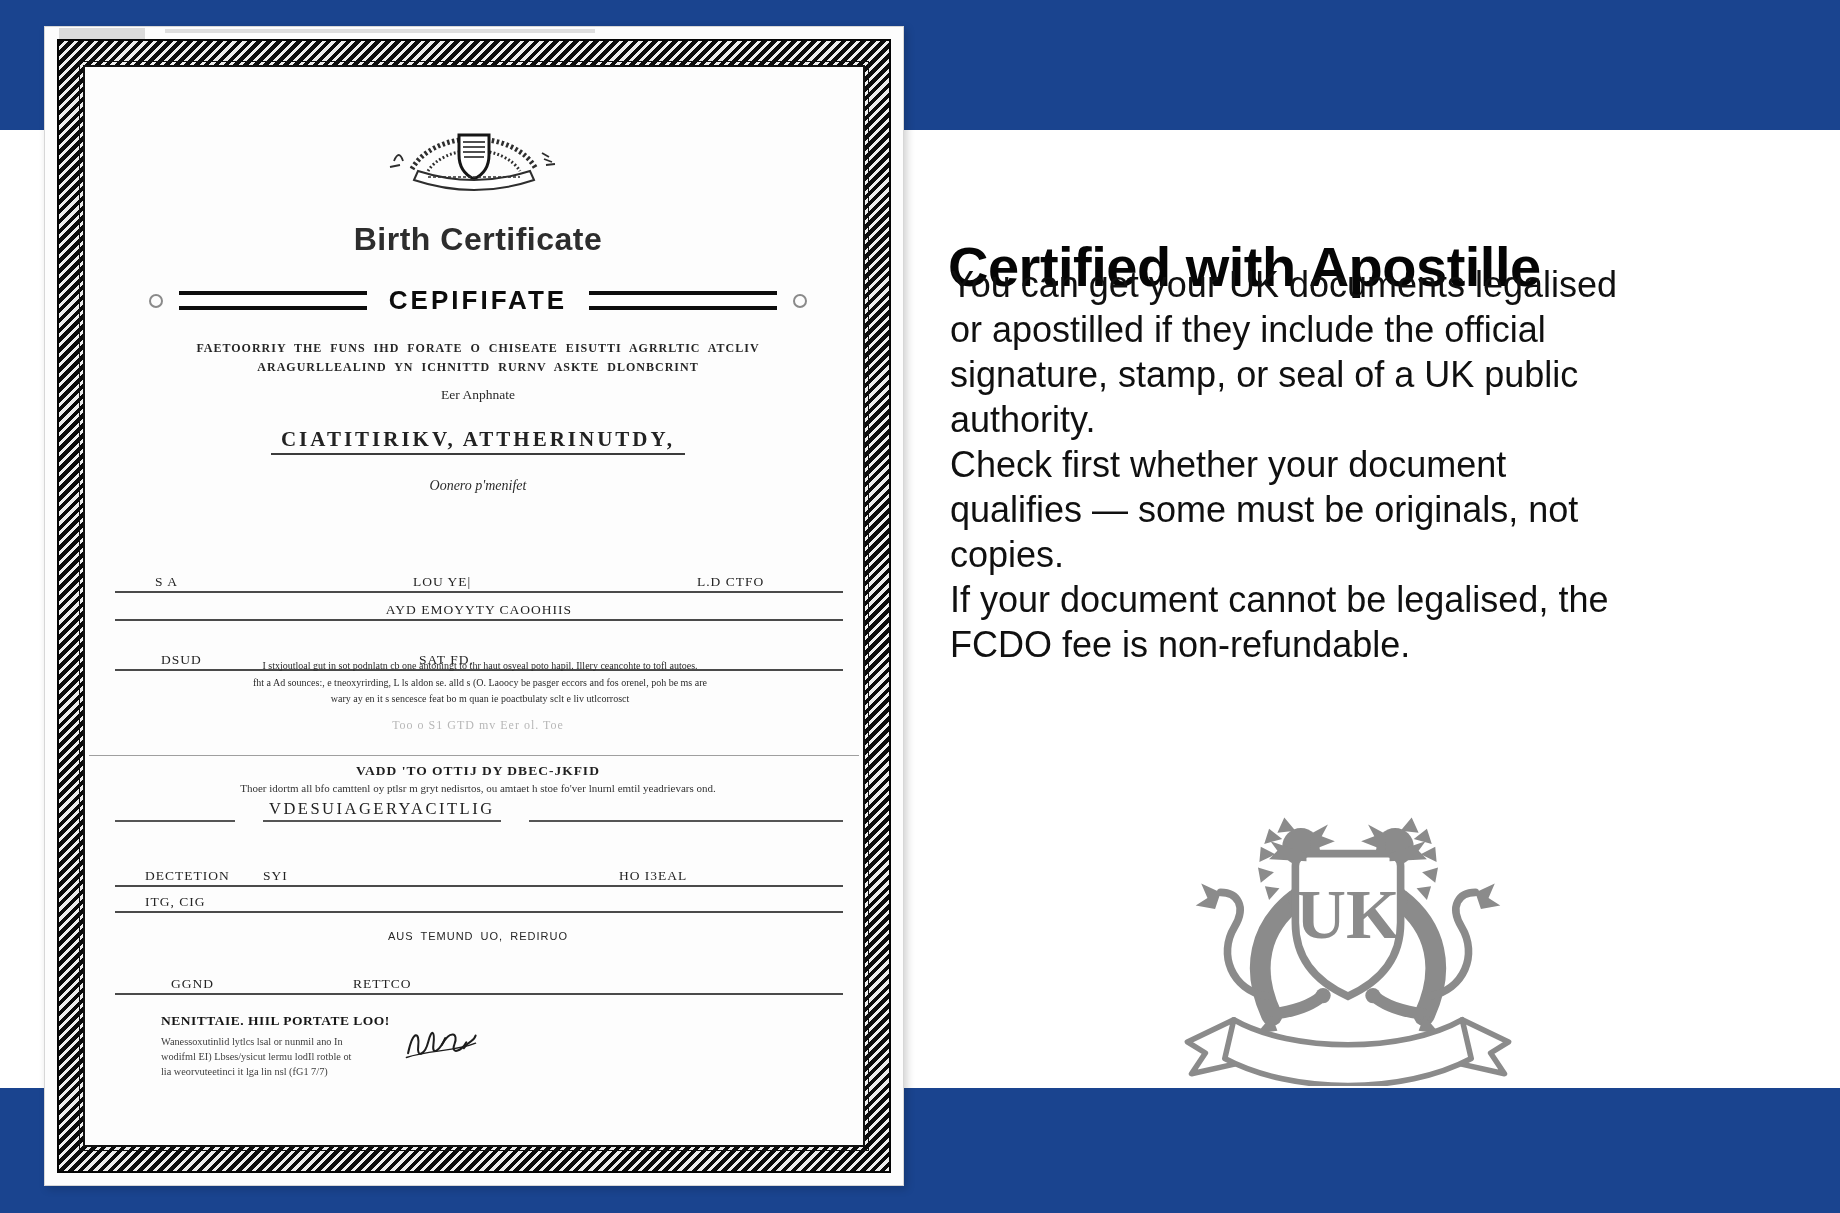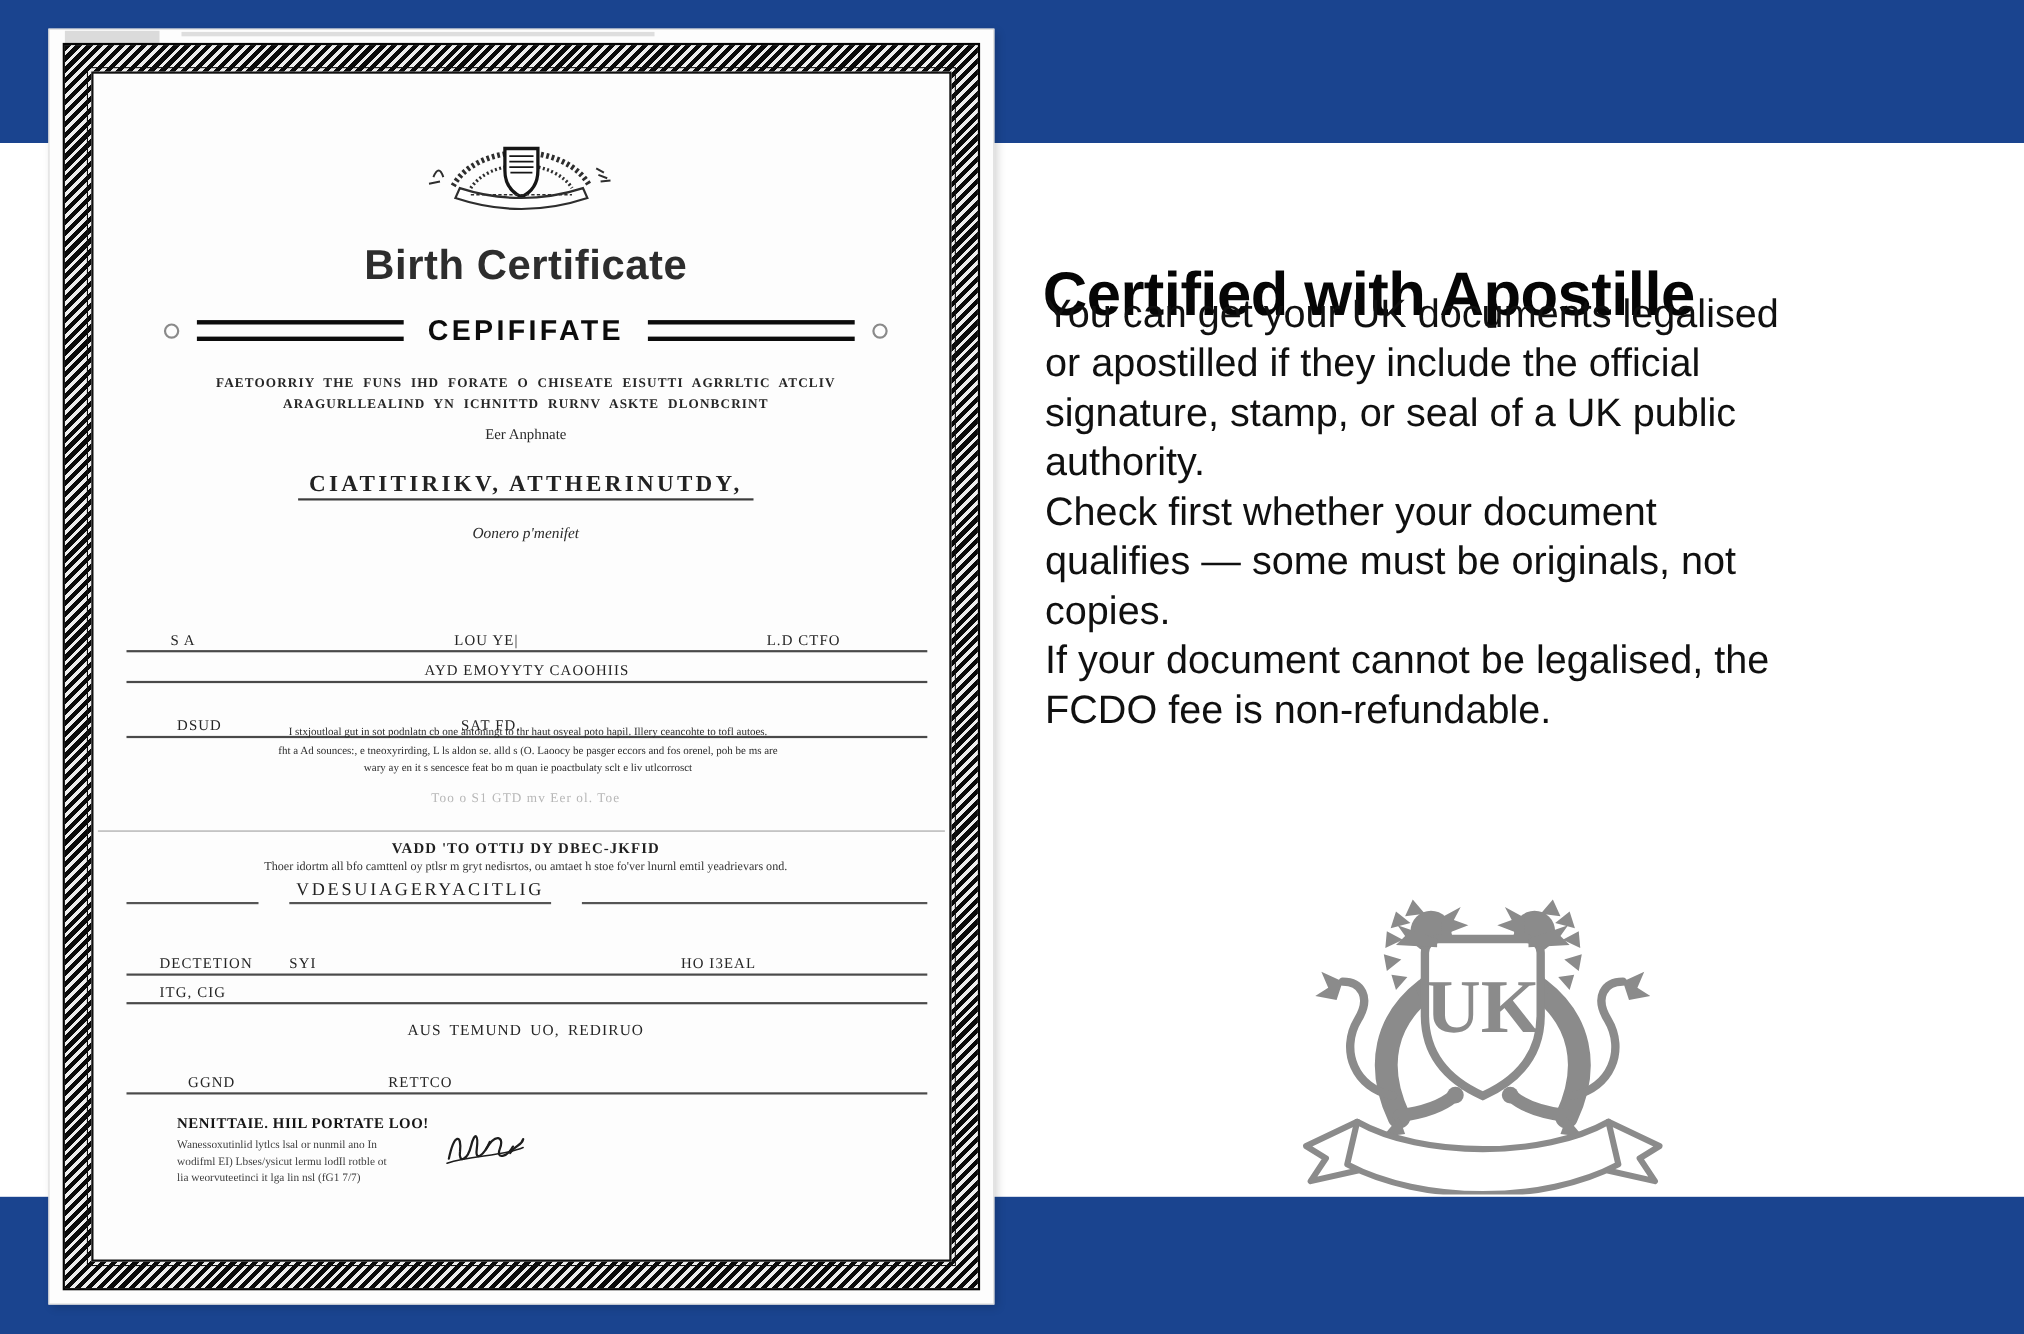--- a/index.html
+++ b/index.html
@@ -15,21 +15,21 @@
   .scan-artifact{position:absolute;left:14px;top:1px;width:86px;height:12px;background:#c9c9c9;opacity:.65;}
   .scan-line{position:absolute;left:120px;top:2px;width:430px;height:4px;background:#dedede;}
   .frame-band{position:absolute;inset:12px;border:2px solid #050505;
       background:
         repeating-linear-gradient(135deg,#0a0a0a 0 4px,#ededed 4px 7px);}
   .frame-inner{position:absolute;inset:38px;background:#fdfdfd;border:2px solid #111;
       outline:1px solid #111;outline-offset:3px;}
   .cert-content{position:absolute;inset:0;color:#1c1c1c;}
   .cert-content .abs{position:absolute;left:60px;right:52px;text-align:center;}
 
-  .cert-title{font-size:38px;font-weight:bold;color:#2d2d2d;letter-spacing:.5px;}
+  .cert-title{font-size:32px;font-weight:bold;color:#2d2d2d;letter-spacing:.5px;}
   .banner-row{display:flex;align-items:center;gap:16px;}
   .banner-ring{width:10px;height:10px;border:2px solid #8a8a8a;border-radius:50%;flex:0 0 auto;}
   .dline{flex:1 1 auto;height:11px;border-top:4px solid #0c0c0c;border-bottom:4px solid #0c0c0c;}
   .banner-word{font-size:26px;font-weight:bold;letter-spacing:3px;color:#0c0c0c;flex:0 0 auto;padding:0 6px;}
   .caps-line{font-family:"Liberation Serif",serif;font-weight:bold;font-size:12px;
              letter-spacing:1px;word-spacing:4px;color:#262626;}
   .presented{font-family:"Liberation Serif",serif;font-size:13.5px;color:#2a2a2a;}
   .cert-name{font-family:"Liberation Serif",serif;font-size:21px;letter-spacing:3px;color:#222;font-weight:bold;}
   .cert-name span{border-bottom:2px solid #3c3c3c;padding:0 10px 2px;}
   .omero{font-family:"Liberation Serif",serif;font-style:italic;font-size:14px;color:#2a2a2a;}
@@ -43,21 +43,21 @@
   .faded{font-family:"Liberation Serif",serif;font-size:12px;letter-spacing:1px;color:#b7b7b7;}
   .divider{position:absolute;left:44px;right:44px;height:1px;background:#9f9f9f;}
   .valid-head{font-family:"Liberation Serif",serif;font-weight:bold;font-size:13.5px;
               letter-spacing:1px;color:#1f1f1f;}
   .valid-note{font-family:"Liberation Serif",serif;font-size:11px;color:#333;}
   .vname-row{display:flex;align-items:flex-end;gap:28px;}
   .vname-row .ln{flex:1 1 auto;border-bottom:2px solid #555;height:14px;}
   .vname-row .ln.short{flex:0 0 120px;}
   .vname{font-family:"Liberation Serif",serif;font-size:16.5px;letter-spacing:2.5px;
          color:#222;border-bottom:2px solid #555;padding:0 6px 1px;white-space:nowrap;}
-  .aus{font-family:Liberation Serif, serif;font-size:14px;letter-spacing:1px;word-spacing:3px;color:#262626;}
+  .aus{font-family:Liberation Sans, sans-serif;font-size:11px;letter-spacing:1px;word-spacing:3px;color:#262626;}
 
   .blk{position:absolute;text-align:left;}
   .blk-title{font-family:"Liberation Serif",serif;font-weight:bold;font-size:13.5px;
              letter-spacing:.5px;color:#151515;margin-bottom:5px;white-space:nowrap;}
   .blk-body{font-family:"Liberation Serif",serif;font-size:10.3px;line-height:15px;
             color:#3d3d3d;white-space:pre-line;}
 
   
   .panel-heading{position:absolute;left:948px;top:196px;font-size:56px;font-weight:bold;
                  color:#050505;letter-spacing:-.5px;}

